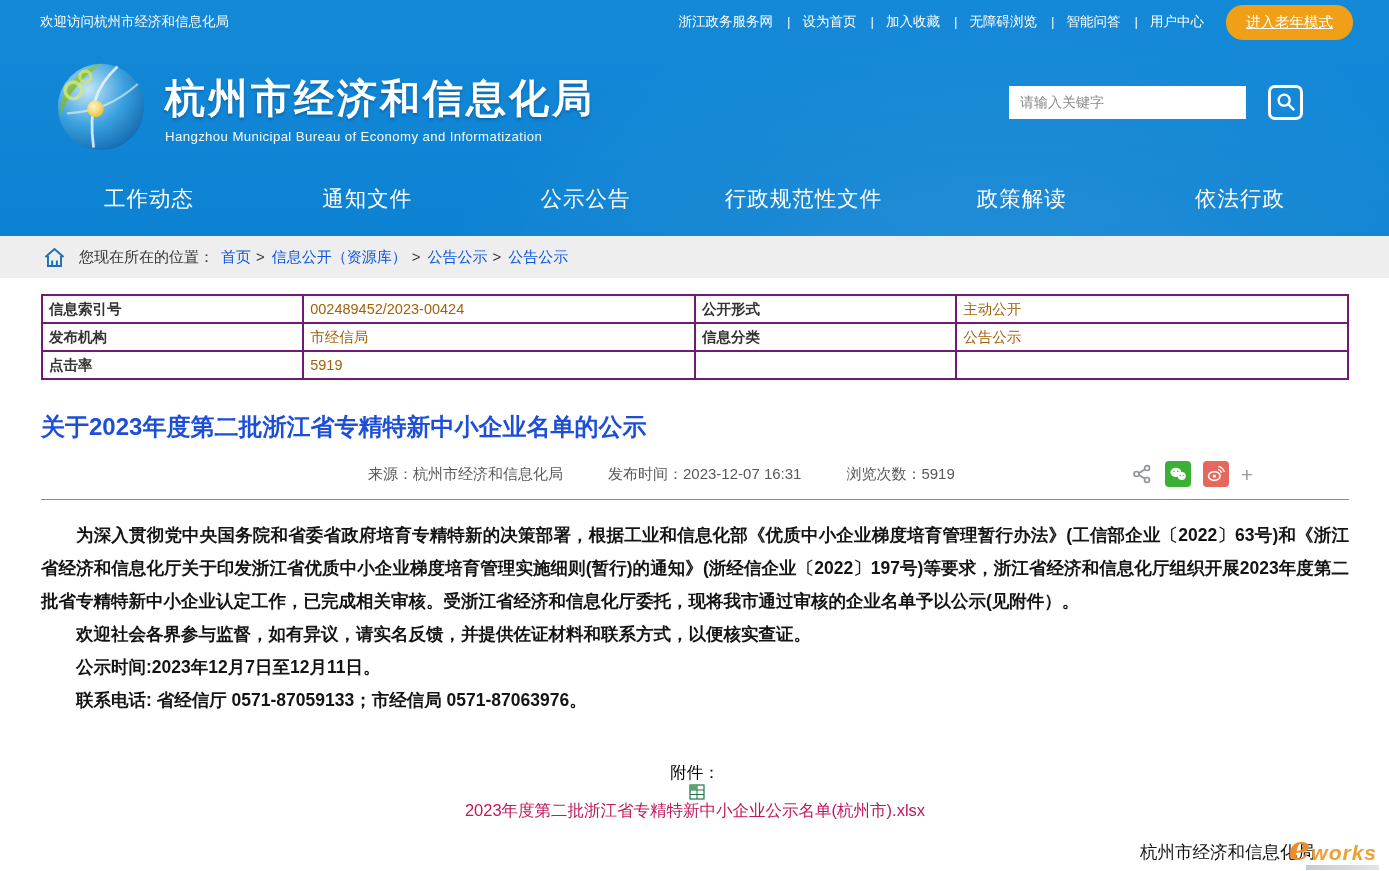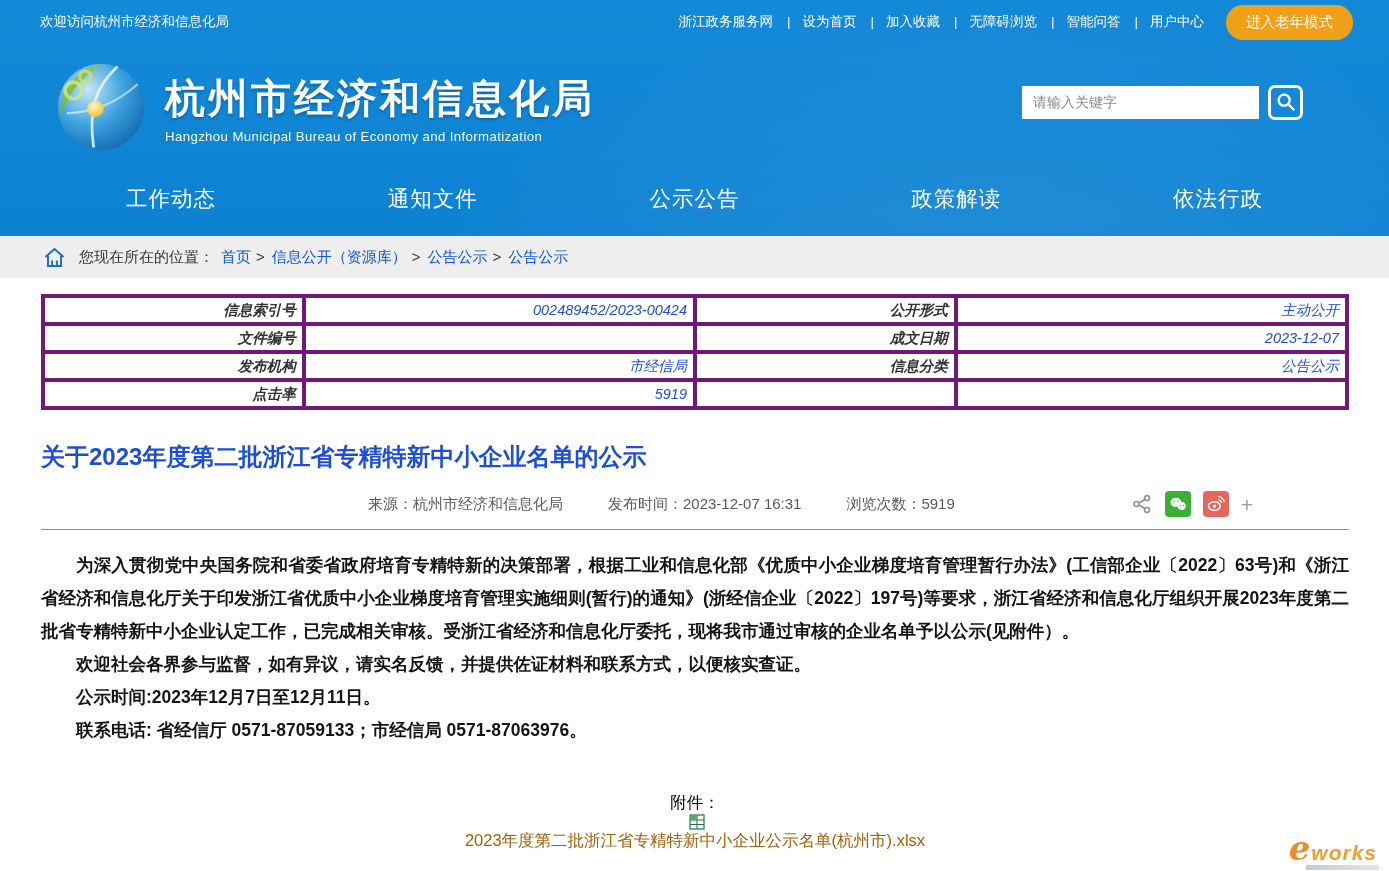--- a/index.html
+++ b/index.html
@@ -20,32 +20,33 @@
     height:44px; display:flex; align-items:center; justify-content:space-between;
     padding:0 36px 0 40px; font-size:13.5px;
   }
   .topbar-right { display:flex; align-items:center; }
   .topbar-link { cursor:pointer; padding:0 2px; white-space:nowrap; }
   .topbar-link:not(:first-child)::before { content:"|"; margin:0 12px 0 10px; opacity:.95; }
   .elder-btn {
     margin-left:20px; background:#f0a017; color:#fff; border:none; cursor:pointer;
     border-radius:17px; padding:8px 20px; font-size:14.5px; white-space:nowrap;
     font-family:inherit;
+    text-decoration:underline;
   }
   .header-row {
     height:126px; display:flex; align-items:center; justify-content:space-between;
     padding:0 86px 0 55px;
   }
   .brand { display:flex; align-items:center; gap:18px; }
   .brand-text h1 {
     margin:0; font-size:40px; font-weight:bold; letter-spacing:3px;
     text-shadow:0 2px 3px rgba(0,40,80,.35);
   }
   .brand-text .subtitle { font-size:13.2px; letter-spacing:.4px; margin-top:3px; opacity:.97; }
-  .search-box { display:flex; align-items:center; gap:9px; margin-top:-10px;padding-left:44px; }
+  .search-box { display:flex; align-items:center; gap:22px; margin-top:-10px;padding-left:44px; }
   .search-box input {
     width:237px; height:33px; border:none; padding:0 11px; font-size:14px; color:#333;
     outline:none; font-family:inherit; background:#fff;
   }
   .search-box input::placeholder { color:#8a8a8a; }
   .search-btn {
     width:35px; height:35px; background:transparent; border:3px solid #fff; border-radius:7px;
     display:flex; align-items:center; justify-content:center; cursor:pointer; padding:0;
   }
   .nav-row { height:66px; display:flex; padding:0 40px; }
@@ -62,44 +63,44 @@
     height:42px; background:#eeeeee; display:flex; align-items:center;
     padding:12px 43px; font-size:15px; color:#333;
   }
   .crumb-prefix { margin-left:13px; }
   .crumb-link { color:#0d55e0; cursor:pointer; margin-left:7px; white-space:nowrap; }
   .crumb-link:not(:last-child)::after { content:">"; color:#333; margin-left:5px; }
   
   .content { padding:16px 40px 0 41px; }
   table.info { width:100%; border-collapse:collapse; font-size:14.5px; }
   table.info td {
-    border:4px solid #701a75; height:28px; text-align:right; padding:0 6px;font-style:italic;
+    border:2px solid #701a75; height:28px; text-align:left; padding:0 6px;
   }
   td.lbl { width:20%; font-weight:bold; color:#333; }
-  td.val { width:30%; color:#1d4ed8; font-family:"Liberation Sans",sans-serif; }
+  td.val { width:30%; color:#a16207; font-family:"Liberation Sans",sans-serif; }
   .article-title {
     text-align:left; font-size:24px; font-weight:bold; color:#1d4ed8;
     margin:31px 0 15px 0;
   }
   .meta-row { display:flex; align-items:center; font-size:15px; color:#595959; padding-left:327px; height:32px; }
   .meta-row .meta-item { margin-right:45px; white-space:nowrap; }
   .share-group { margin-left:auto; margin-right:96px; display:flex; align-items:center; gap:12px; }
   .share-sq { width:26px; height:26px; border-radius:4px; display:flex; align-items:center; justify-content:center; cursor:pointer; }
   .share-sq.green { background:#3cb034; }
   .share-sq.red { background:#e6685c; }
   .plus-glyph { color:#9a9a9a; font-size:21px; cursor:pointer; line-height:1; }
   .share-plain { cursor:pointer; display:flex; align-items:center; }
   .divider { border-bottom:1px solid #8c8c8c; margin:9px 0 19px 0; }
   .body-text p {
     font-size:17.5px; line-height:33px; color:#141414; text-align:justify;
     text-indent:2em; margin:0;font-weight:bold;
   }
   .attachment { display:flex; align-items:center; font-size:16.5px; color:#000; margin-top:45px;flex-direction:column; }
   .attachment .att-icon { margin:0 6px 0 10px; display:flex; }
-  .attachment a { color:#a16207; text-decoration:none; cursor:pointer; }
+  .attachment a { color:#be185d; text-decoration:none; cursor:pointer; }
   .signature { text-align:right; padding-right:34px; font-size:17.5px; color:#141414; margin-top:12px; line-height:37px; }
   
   .watermark {
     position:absolute; right:10px; bottom:4px; display:flex; align-items:baseline;
     font-style:italic; font-weight:bold; user-select:none;
   }
   .wm-e { font-family:"DejaVu Serif",serif; color:#f08c28; font-size:34px; line-height:1; }
   .wm-rest {
     color:#ef9f33; font-size:21px; letter-spacing:1px; position:relative; padding:0 2px 2px 1px;
   }
@@ -164,20 +165,21 @@
           <line x1="14.6" y1="14.6" x2="21" y2="21" stroke="#fff" stroke-width="2.6"></line>
         </svg>
       </button>
     </div>
   </div>
 
   <div class="nav-row">
     <div class="nav-item">工作动态</div>
     <div class="nav-item">通知文件</div>
     <div class="nav-item">公示公告</div>
+    <div class="nav-item">行政规范性文件</div>
     <div class="nav-item">政策解读</div>
     <div class="nav-item">依法行政</div>
   </div>
 </div>
 
 <div class="breadcrumb-bar">
   <svg width="23" height="23" viewBox="0 0 24 24">
     <path d="M2.5 11.5 L12 3.2 L21.5 11.5" fill="none" stroke="#1a6fb5" stroke-width="2"></path>
     <path d="M5.2 10.2 L5.2 20.8 L18.8 20.8 L18.8 10.2" fill="none" stroke="#1a6fb5" stroke-width="2"></path>
     <path d="M9.5 20.8 L9.5 15 M14.5 20.8 L14.5 15" fill="none" stroke="#1a6fb5" stroke-width="2"></path>
@@ -191,26 +193,20 @@
 
 <div class="content">
 
   <table class="info">
     <tbody>
         <tr>
       <td class="lbl">信息索引号</td>
       <td class="val">002489452/2023-00424</td>
       <td class="lbl">公开形式</td>
       <td class="val">主动公开</td>
-    </tr>
-    <tr>
-      <td class="lbl">文件编号</td>
-      <td class="val"></td>
-      <td class="lbl">成文日期</td>
-      <td class="val">2023-12-07</td>
     </tr>
     <tr>
       <td class="lbl">发布机构</td>
       <td class="val">市经信局</td>
       <td class="lbl">信息分类</td>
       <td class="val">公告公示</td>
     </tr>
     <tr>
       <td class="lbl">点击率</td>
       <td class="val">5919</td>

